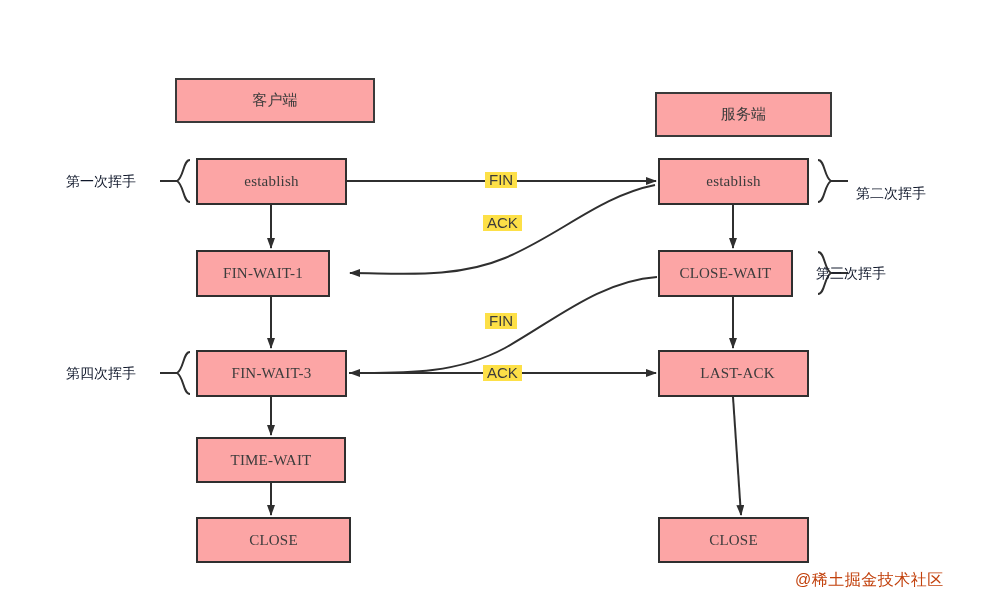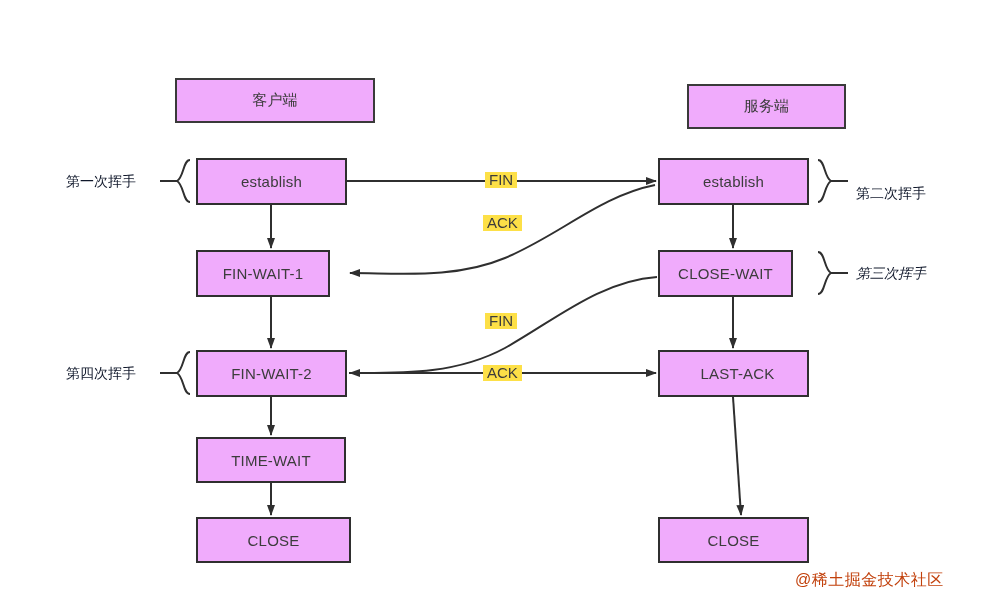--- a/index.html
+++ b/index.html
@@ -20,28 +20,29 @@
     position: absolute;
     left: 0;
     top: 0;
     width: 983px;
     height: 608px;
   }
   .node-box {
     position: absolute;
     box-sizing: border-box;
     border: 2px solid #2f2f2f;
-    background: #f0abfc;
+    background: #fca5a5;
     display: flex;
     align-items: center;
     justify-content: center;
     color: #3c3c3c;
     font-size: 15px;
     letter-spacing: 0.2px;
     white-space: nowrap;
+    font-family: Liberation Serif, serif;
   }
   .header-box {
     border: 2px solid #3a3a3a;
     font-size: 15px;
   }
   .edge-label {
     position: absolute;
     background: #fde047;
     color: #3c3c3c;
     font-size: 15px;
@@ -113,34 +114,34 @@
 
     
     <path d="M 818 252 C 825 252 824 269 831 273 C 824 277 825 294 818 294" fill="none" stroke="#2f2f2f" stroke-width="2"></path>
     <line x1="831" y1="273" x2="848" y2="273" stroke="#2f2f2f" stroke-width="2"></line>
   </svg>
 
   <div class="node-box header-box" style="left:175px; top:78px; width:200px; height:45px;">
     <span>客户端</span>
   </div>
 
-  <div class="node-box header-box" style="left:655px; top:84px; width:159px; height:45px;margin-left:32px;">
+  <div class="node-box header-box" style="left:655px; top:92px; width:177px; height:45px;">
     <span>服务端</span>
   </div>
 
   <div class="node-box" style="left:196px; top:158px; width:151px; height:47px;">
     <span>establish</span>
   </div>
 
   <div class="node-box" style="left:196px; top:250px; width:134px; height:47px;">
     <span>FIN-WAIT-1</span>
   </div>
 
   <div class="node-box" style="left:196px; top:350px; width:151px; height:47px;">
-    <span>FIN-WAIT-2</span>
+    <span>FIN-WAIT-3</span>
   </div>
 
   <div class="node-box" style="left:196px; top:437px; width:150px; height:46px;">
     <span>TIME-WAIT</span>
   </div>
 
   <div class="node-box" style="left:196px; top:517px; width:155px; height:46px;">
     <span>CLOSE</span>
   </div>
 
@@ -165,19 +166,19 @@
   <div class="edge-label" style="left:483px; top:215px;">ACK</div>
 
   <div class="edge-label" style="left:485px; top:313px;">FIN</div>
 
   <div class="edge-label" style="left:483px; top:365px;">ACK</div>
 
   <div class="side-label" style="left:66px; top:173px;">第一次挥手</div>
 
   <div class="side-label" style="left:856px; top:185px;">第二次挥手</div>
 
-  <div class="side-label" style="left:856px; top:265px;font-style:italic;">第三次挥手</div>
+  <div class="side-label" style="left:816px; top:265px;">第三次挥手</div>
 
   <div class="side-label" style="left:66px; top:365px;">第四次挥手</div>
 
   <div class="watermark" style="left:795px; top:570px;">@稀土掘金技术社区</div>
 
 </div>
 
 </body></html>

